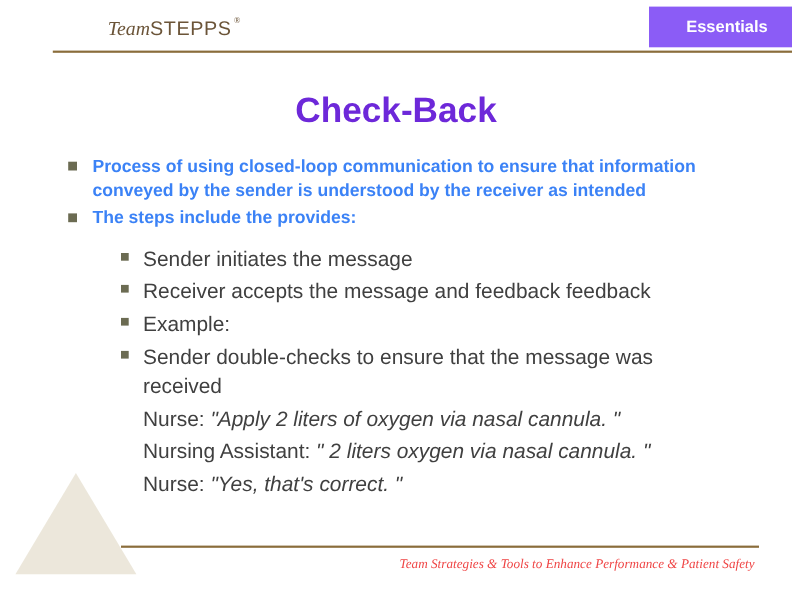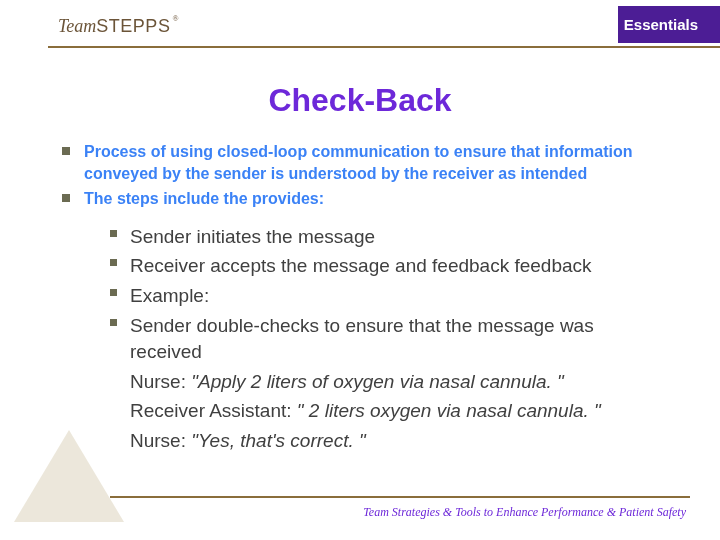--- a/index.html
+++ b/index.html
@@ -17,32 +17,32 @@
   }
   .logo {
     position: absolute;
     left: 58px;
     top: 16px;
     font-size: 18px;
     color: #6b5438;
     font-style: italic;
     font-family: Georgia, 'Times New Roman', serif;
   }
-  .logo .team { font-style: italic; }
+  .logo .team { font-style: italic; margin-left: 40px; }
   .logo .stepps { font-style: normal; font-family: Arial, sans-serif; font-weight: 400; letter-spacing: 0.5px; }
   .logo .reg { font-size: 8px; vertical-align: top; position: relative; top: -2px; left: 2px; font-style: normal; }
   .essentials-tab {
     position: absolute;
     right: 0;
     top: 6px;
-    background: #4c1d95;
+    background: #8b5cf6;
     color: #fff;
     font-weight: bold;
     font-size: 15px;
-    padding: 10px 22px 10px 6px;
+    padding: 10px 22px 10px 34px;
   }
   .header-rule {
     position: absolute;
     left: 48px;
     right: 0;
     top: 46px;
     height: 2px;
     background: #8a6d3b;
   }
   .title {
@@ -126,21 +126,21 @@
     bottom: 30px;
     height: 2px;
     background: #8a6d3b;
   }
   .tagline {
     position: absolute;
     right: 34px;
     bottom: 8px;
     font-size: 12px;
     font-style: italic;
-    color: #6d28d9;
+    color: #ef4444;
     font-family: Georgia, 'Times New Roman', serif;
   }
 </style>
 </head>
 <body>
 
 <div class="header">
   <div class="logo">
     <span class="team">Team</span><span class="stepps">STEPPS</span><span class="reg">®</span>
   </div>
@@ -154,21 +154,21 @@
   <ul class="lvl1">
     <li>Process of using closed-loop communication to ensure that information conveyed by the sender is understood by the receiver as intended</li>
     <li>The steps include the provides:</li>
   </ul>
   <ul class="lvl2" id="lvl2">
       <li class="bulleted">Sender initiates the message</li>
       <li class="bulleted">Receiver accepts the message and feedback feedback</li>
       <li class="bulleted">Example:</li>
       <li class="bulleted">Sender double-checks to ensure that the message was received</li>
       <li><span>Nurse: </span><span class="ital">"Apply 2 liters of oxygen via nasal cannula. "</span></li>
-      <li><span>Receiver Assistant: </span><span class="ital">" 2 liters oxygen via nasal cannula. "</span></li>
+      <li><span>Nursing Assistant: </span><span class="ital">" 2 liters oxygen via nasal cannula. "</span></li>
       <li><span>Nurse: </span><span class="ital">"Yes, that's correct. "</span></li>
     </ul>
 </div>
 
 <div class="footer">
   <div class="triangle"></div>
   <div class="footer-rule"></div>
   <div class="tagline">Team Strategies &amp; Tools to Enhance Performance &amp; Patient Safety</div>
 </div>
 

